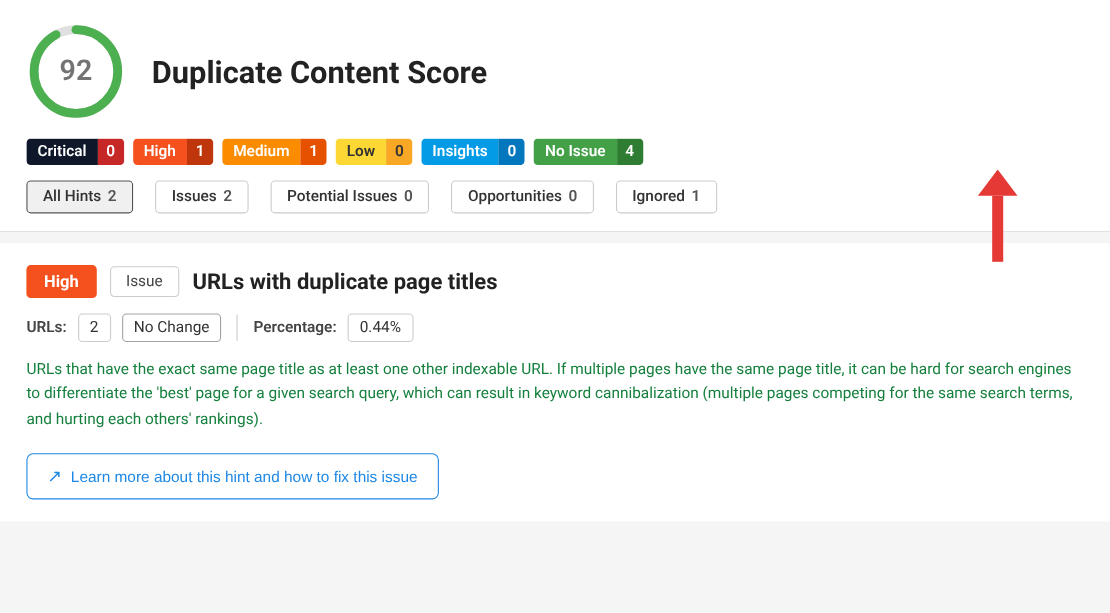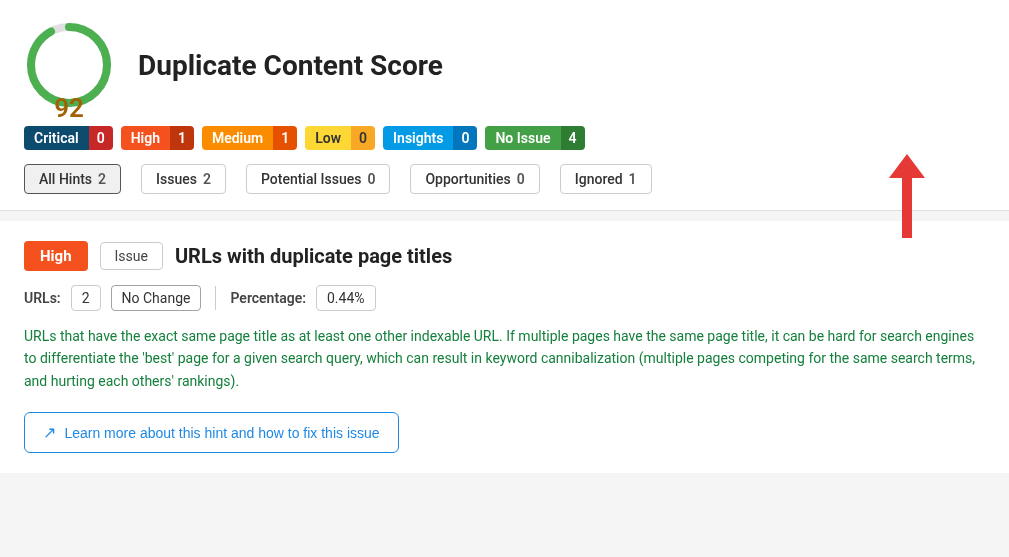--- a/index.html
+++ b/index.html
@@ -34,22 +34,21 @@
     .donut-container svg {
       transform: rotate(-90deg);
     }
     .donut-score {
       position: absolute;
       top: 50%;
       left: 50%;
       transform: translate(-50%, -50%);
       font-size: 26px;
       font-weight: 600;
-      color: #a16207;
-      margin-top: 43px;
+      color: #737373;
     }
 
     .title-text {
       font-size: 28px;
       font-weight: 700;
       color: #222;
     }
 
     .badges-row {
       display: flex;
@@ -69,21 +68,21 @@
     .badge-label {
       padding: 4px 10px;
       color: #fff;
     }
     .badge-count {
       background: rgba(255,255,255,0.25);
       padding: 4px 8px;
       color: #fff;
     }
 
-    .badge-critical .badge-label { background: #0c4a6e; }
+    .badge-critical .badge-label { background: #0f172a; }
     .badge-critical .badge-count { background: #c62828; }
 
     .badge-high .badge-label { background: #f4511e; }
     .badge-high .badge-count { background: #bf360c; }
 
     .badge-medium .badge-label { background: #fb8c00; }
     .badge-medium .badge-count { background: #e65100; }
 
     .badge-low .badge-label { background: #fdd835; color: #333; }
     .badge-low .badge-count { background: #f9a825; color: #333; }

